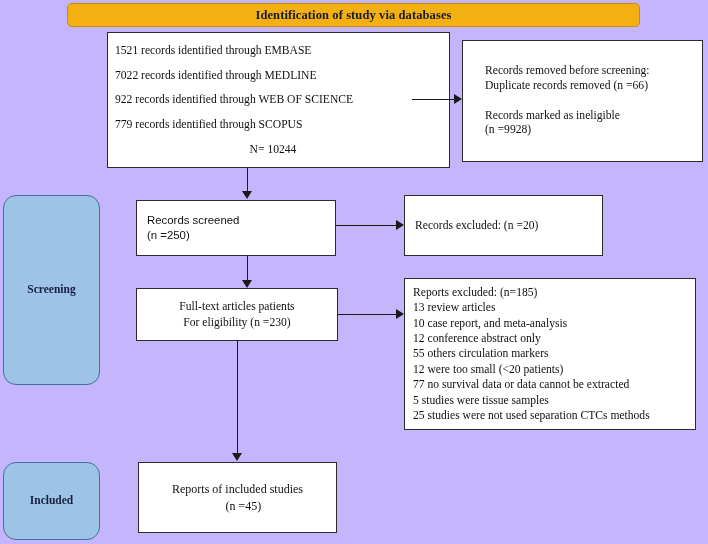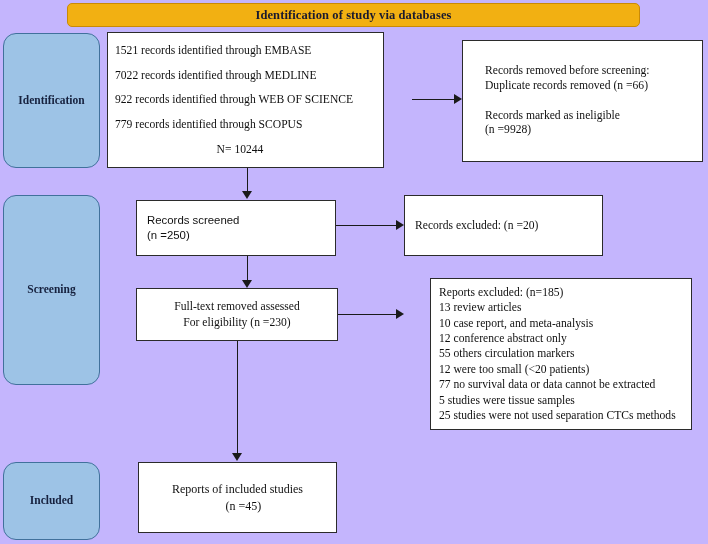--- a/index.html
+++ b/index.html
@@ -70,21 +70,21 @@
   }
   .box-inner {
     position: absolute;
     left: 0; right: 0; top: 0; bottom: 0;
     display: flex;
     flex-direction: column;
     justify-content: center;
     box-sizing: border-box;
   }
 
-  #box-identification { left: 107px; top: 32px;  width: 277px; height: 136px; }
+  #box-identification { left: 107px; top: 32px;  width: 343px; height: 136px; }
   #box-identification .box-inner { padding: 5px 0 5px 7px; justify-content: space-around; }
   #box-identification .line {
     font-size: 11.6px;
     color: #101010;
     white-space: nowrap;
     line-height: 1.15;
   }
   #box-identification .line.centered { text-align: center; padding-right: 18px; }
 
   #box-removed { left: 462px; top: 40px; width: 241px; height: 122px; }
@@ -119,21 +119,21 @@
   #box-fulltext { left: 136px; top: 288px; width: 202px; height: 53px; }
   #box-fulltext .box-inner { padding: 0 6px; align-items: center; }
   #box-fulltext .line {
     font-size: 11.6px;
     color: #101010;
     white-space: nowrap;
     text-align: center;
     line-height: 1.32;
   }
 
-  #box-excluded-2 { left: 404px; top: 278px; width: 262px; height: 152px; margin-left: 26px; }
+  #box-excluded-2 { left: 404px; top: 278px; width: 292px; height: 152px; }
   #box-excluded-2 .box-inner { padding: 6px 0 6px 8px; justify-content: flex-start; }
   #box-excluded-2 .line {
     font-size: 11.6px;
     color: #101010;
     white-space: nowrap;
     line-height: 1.325;
   }
 
   #box-included { left: 138px; top: 462px; width: 199px; height: 71px; }
   #box-included .box-inner { padding: 0 6px; align-items: center; }
@@ -172,23 +172,20 @@
 </style>
 </head>
 <body>
 
 <div id="canvas">
 
   <div class="banner">
     <span class="banner-text">Identification of study via databases</span>
   </div>
 
-  <div class="stage" id="stage-identification">
-    <span class="stage-label">Identification</span>
-  </div>
   <div class="stage" id="stage-screening">
     <span class="stage-label">Screening</span>
   </div>
   <div class="stage" id="stage-included">
     <span class="stage-label">Included</span>
   </div>
 
   <div class="box" id="box-identification">
     <div class="box-inner">
       <div class="line">1521 records identified through EMBASE</div>
@@ -220,21 +217,21 @@
   </div>
 
   <div class="box" id="box-excluded-1">
     <div class="box-inner">
       <div class="line">Records excluded: (n =20)</div>
     </div>
   </div>
 
   <div class="box" id="box-fulltext">
     <div class="box-inner">
-      <div class="line">Full-text removed assessed</div>
+      <div class="line">Full-text articles patients</div>
       <div class="line">For eligibility (n =230)</div>
     </div>
   </div>
 
   <div class="box" id="box-excluded-2">
     <div class="box-inner">
       <div class="line">Reports excluded: (n=185)</div>
       <div class="line">13 review articles</div>
       <div class="line">10 case report, and meta-analysis</div>
       <div class="line">12 conference abstract only</div>

